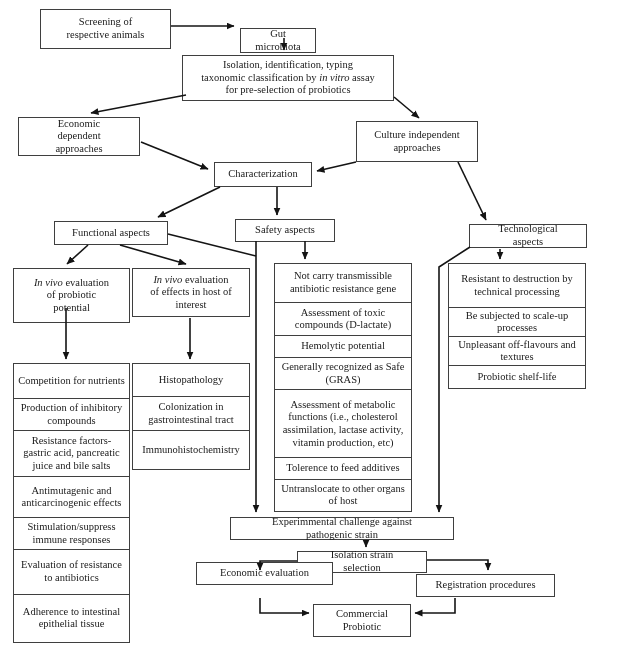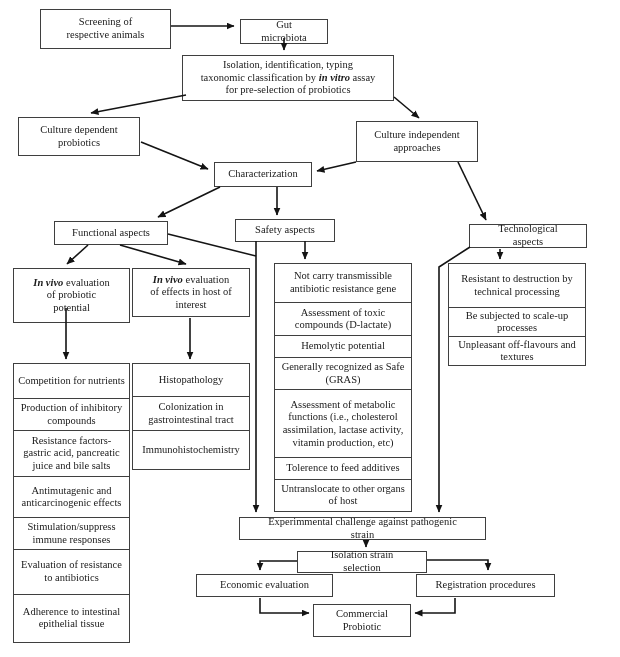--- a/index.html
+++ b/index.html
@@ -16,36 +16,36 @@
   }
   .stack { position:absolute; box-sizing:border-box; display:flex; flex-direction:column; }
   .stack .row {
     box-sizing:border-box; border:1.4px solid #3f3f3f; background:#ffffff;
     margin-top:-1.4px;
     display:flex; align-items:center; justify-content:center;
     text-align:center; padding:1px 4px; line-height:1.2;
   }
   .stack .row:first-child { margin-top:0; }
   svg.arrows { position:absolute; left:0; top:0; pointer-events:none; }
-  i { font-style:italic;font-weight:bold; }
+  i { font-style:italic; }
 </style>
 </head>
 <body>
 
 <div class="canvas">
 
   <div class="box" style="left:40px;top:9px;width:131px;height:40px">Screening of respective animals</div>
 
-  <div class="box" style="left:240px;top:19px;width:88px;height:25px">Gut microbiota</div>
+  <div class="box" style="left:240px;top:28px;width:76px;height:25px">Gut microbiota</div>
 
   <div class="box" style="left:182px;top:55px;width:212px;height:46px">
     <span><span>Isolation, identification, typing taxonomic classification by </span><i>in vitro</i><span> assay for pre-selection of probiotics</span></span>
   </div>
 
-  <div class="box" style="left:18px;top:117px;width:122px;height:39px">Culture dependent probiotics</div>
+  <div class="box" style="left:18px;top:117px;width:122px;height:39px">Economic dependent approaches</div>
 
   <div class="box" style="left:356px;top:121px;width:122px;height:41px">Culture independent approaches</div>
 
   <div class="box" style="left:214px;top:162px;width:98px;height:25px">Characterization</div>
 
   <div class="box" style="left:54px;top:221px;width:114px;height:24px">Functional aspects</div>
 
   <div class="box" style="left:235px;top:219px;width:100px;height:23px">Safety aspects</div>
 
   <div class="box" style="left:469px;top:224px;width:118px;height:24px">Technological aspects</div>
@@ -81,27 +81,28 @@
     <div class="row" style="height:34px">Generally recognized as Safe (GRAS)</div>
     <div class="row" style="height:69px">Assessment of metabolic functions (i.e., cholesterol assimilation, lactase activity, vitamin production, etc)</div>
     <div class="row" style="height:23px">Tolerence to feed additives</div>
     <div class="row" style="height:33px">Untranslocate to other organs of host</div>
   </div>
 
   <div class="stack" style="left:448px;top:263px;width:138px">
     <div class="row" style="height:45px">Resistant to destruction by technical processing</div>
     <div class="row" style="height:31px">Be subjected to scale-up processes</div>
     <div class="row" style="height:30px">Unpleasant off-flavours and textures</div>
+    <div class="row" style="height:24px">Probiotic shelf-life</div>
   </div>
 
-  <div class="box" style="left:239px;top:517px;width:247px;height:23px">Experimmental challenge against pathogenic strain</div>
+  <div class="box" style="left:230px;top:517px;width:224px;height:23px">Experimmental challenge against pathogenic strain</div>
 
   <div class="box" style="left:297px;top:551px;width:130px;height:22px">Isolation strain selection</div>
 
-  <div class="box" style="left:196px;top:574px;width:137px;height:23px">Economic evaluation</div>
+  <div class="box" style="left:196px;top:562px;width:137px;height:23px">Economic evaluation</div>
 
   <div class="box" style="left:416px;top:574px;width:139px;height:23px">Registration procedures</div>
 
   <div class="box" style="left:313px;top:604px;width:98px;height:33px">Commercial Probiotic</div>
 
   <svg class="arrows" width="620" height="657" viewBox="0 0 620 657">
     <defs>
       <marker id="ah" markerWidth="10" markerHeight="9" refX="7.5" refY="3.5" orient="auto" markerUnits="userSpaceOnUse">
         <path d="M0,0 L8,3.5 L0,7 Z" fill="#141414"></path>
       </marker>

